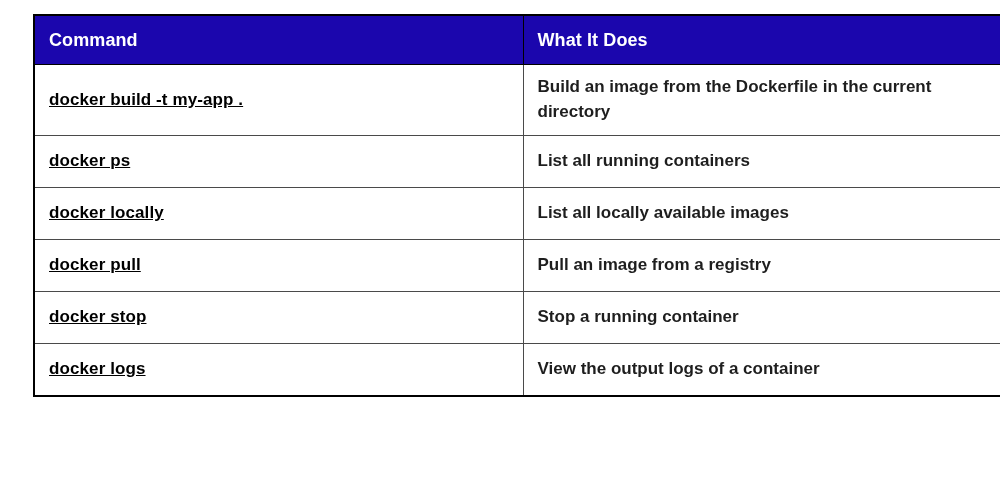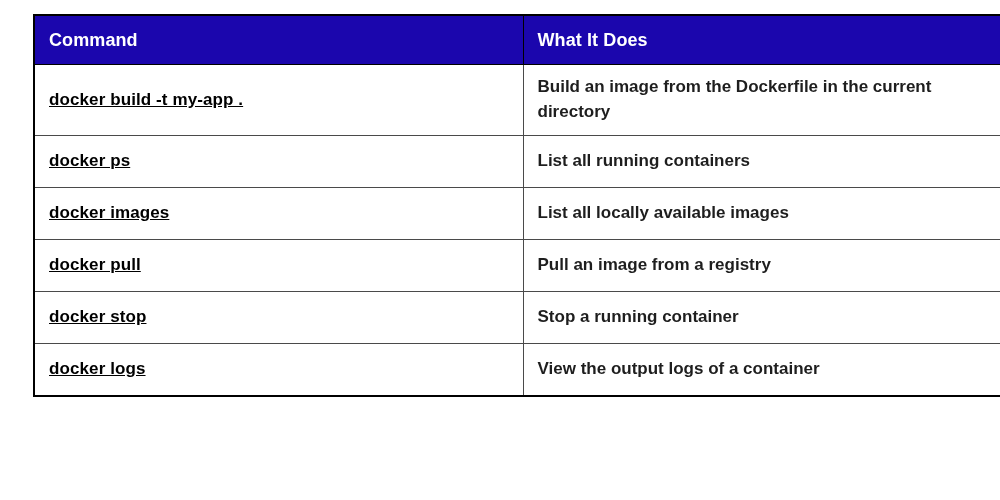--- a/index.html
+++ b/index.html
@@ -80,21 +80,21 @@
     <td class="desc">Build an image from the Dockerfile in the current directory</td>
   </tr>
 
 
   <tr>
     <td class="cmd">docker ps</td>
     <td class="desc">List all running containers</td>
   </tr>
 
   <tr>
-    <td class="cmd">docker images</td>
+    <td class="cmd">docker locally</td>
     <td class="desc">List all locally available images</td>
   </tr>
 
 
   <tr>
     <td class="cmd">docker pull</td>
     <td class="desc">Pull an image from a registry</td>
   </tr>
 
   <tr>

